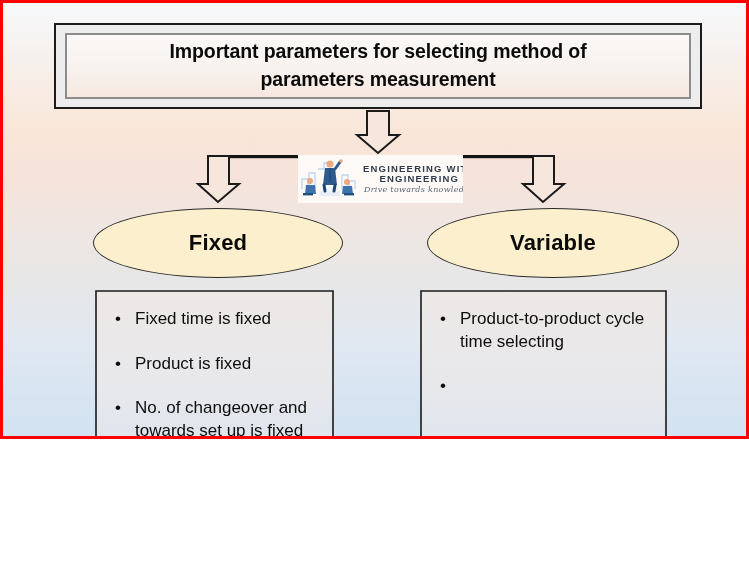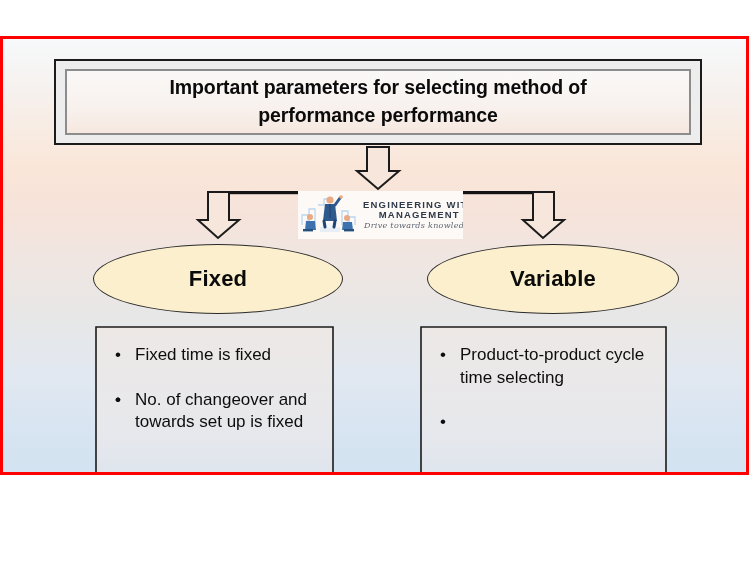--- a/index.html
+++ b/index.html
@@ -23,21 +23,20 @@
         #F7F9FB 0%,
         #F6F1EE 12%,
         #FAE6D8 30%,
         #F6E3DA 40%,
         #EFE6E2 52%,
         #E7E7E7 64%,
         #E1E8F1 78%,
         #D6E4F2 92%,
         #D4E3F1 100%);
     overflow: hidden;
-    margin-top: 36px;
   }
 
   
   #title-outer {
     position: absolute;
     left: 51px;
     top: 20px;
     width: 648px;
     height: 86px;
     box-sizing: border-box;
@@ -187,21 +186,21 @@
 </style>
 </head>
 <body>
 
 <div id="slide">
 
   <div id="title-outer">
     <div id="title-inner">
       <div id="title-text">
         <span>Important parameters for selecting method of</span><br>
-        <span>performance performance</span>
+        <span>parameters measurement</span>
       </div>
     </div>
   </div>
 
   <svg id="connectors" viewBox="0 0 749 567" xmlns="http://www.w3.org/2000/svg">
 
     <polygon points="364,108 386,108 386,132 396,132 375,150 354,132 364,132" fill="#F7E6DC" stroke="#1B1B1B" stroke-width="2"></polygon>
 
     <rect x="206" y="152" width="338" height="3.2" fill="#141414"></rect>
 
@@ -236,21 +235,21 @@
         <path d="M8 30 L17 30 L18 39 L7 39 Z" fill="#3D72AE"></path>
         <rect x="5" y="38" width="10" height="2.4" fill="#24507F"></rect>
 
         <circle cx="49" cy="27" r="3" fill="#E9A981"></circle>
         <path d="M45 31 L54 31 L55 39 L44 39 Z" fill="#3D72AE"></path>
         <rect x="46" y="38" width="10" height="2.4" fill="#24507F"></rect>
       </svg>
     </div>
     <div id="logo-text">
       <div class="logo-l1">ENGINEERING WITH</div>
-      <div class="logo-l2">MANAGEMENT</div>
+      <div class="logo-l2">ENGINEERING</div>
       <div class="logo-l3">Drive towards knowledge</div>
     </div>
   </div>
 
   <div class="ellipse" id="ellipse-fixed">
     <span>Fixed</span>
   </div>
 
   <div class="ellipse" id="ellipse-variable">
     <span>Variable</span>
@@ -269,20 +268,21 @@
       <path d="M238,200 L211,205 L207,231" fill="none" stroke="#1B1B1B" stroke-width="1.4"></path>
     </svg>
     <div class="note-body">
       <ul>
         <li>
           <span class="bullet">•</span>
           <span>Fixed time is fixed</span>
         </li>
         <li>
           <span class="bullet">•</span>
+          <span>Product is fixed</span>
         </li>
         <li>
           <span class="bullet">•</span>
           <span>No. of changeover and towards set up is fixed</span>
         </li>
       </ul>
     </div>
   </div>
 
   <div class="note" id="note-variable">

